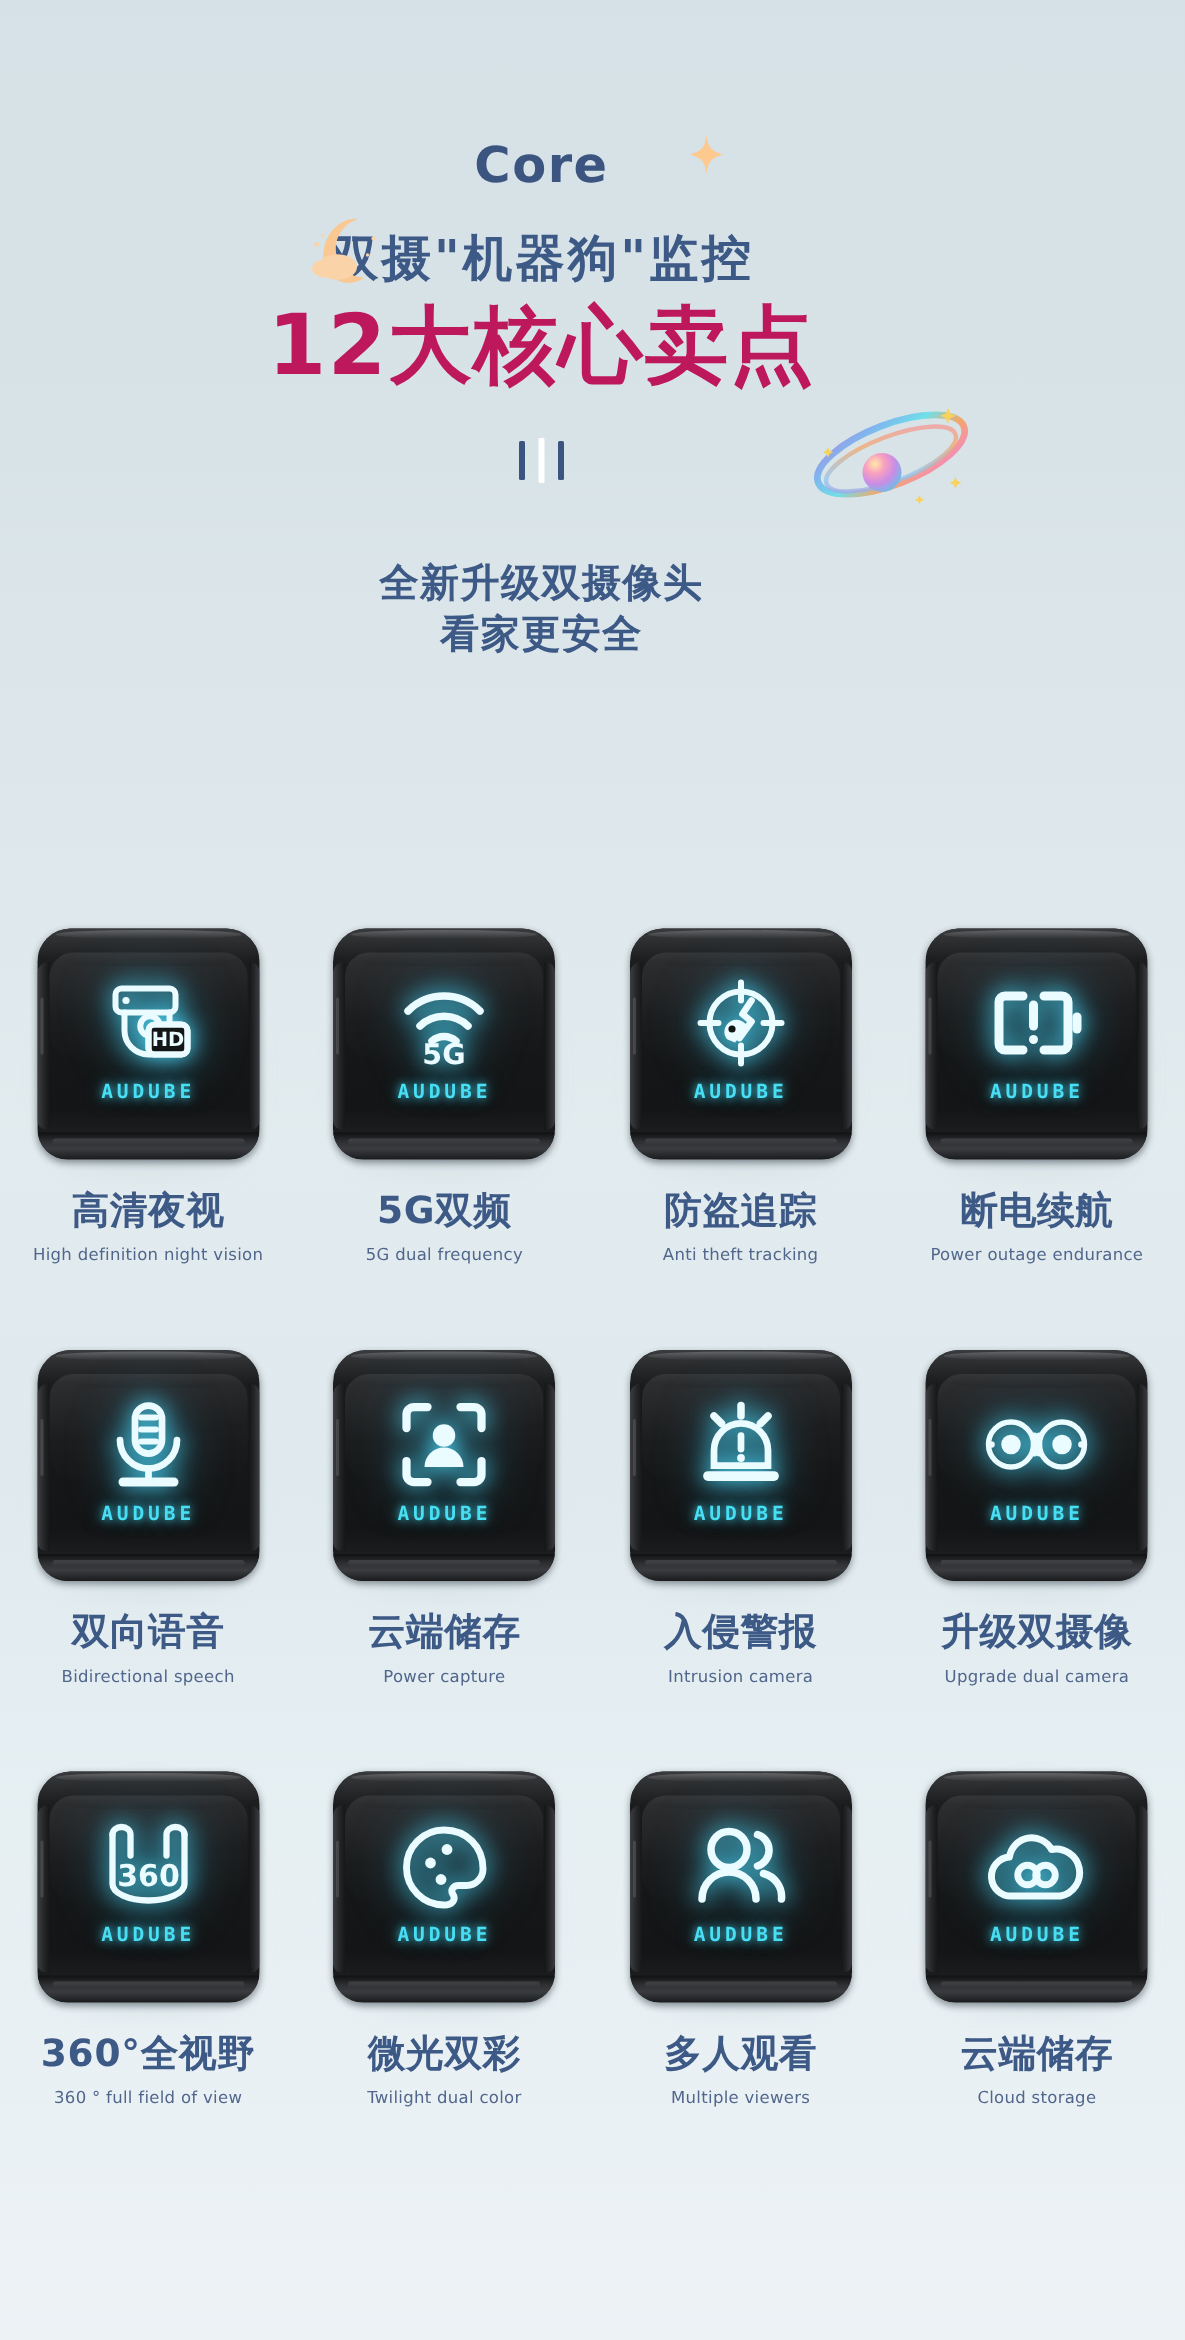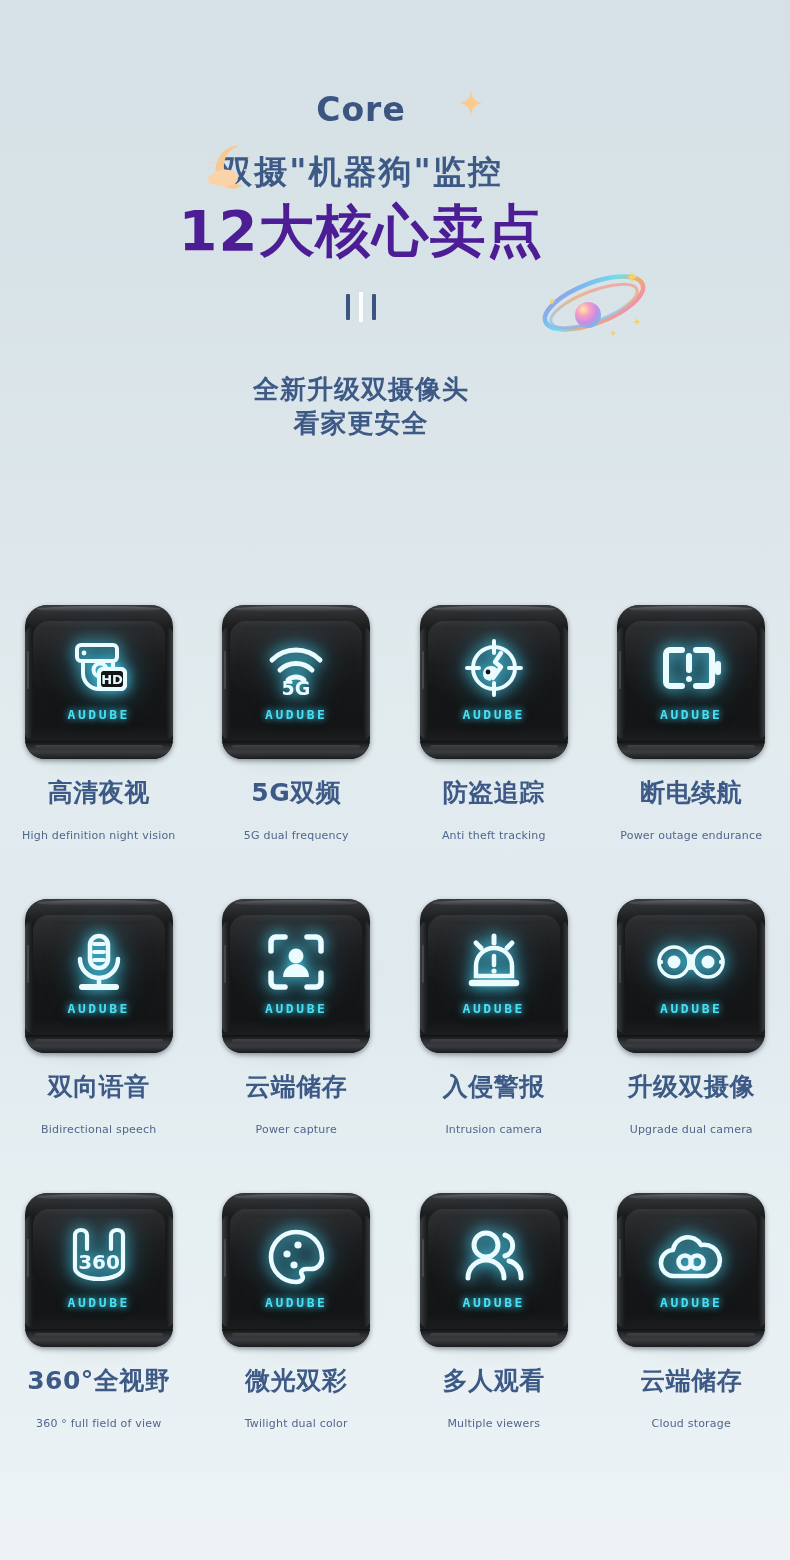--- a/index.html
+++ b/index.html
@@ -32,40 +32,40 @@
   }
 
   .cn-sub{
     margin-top:24px;
     font-size:33px;font-weight:700;color:#3d5986;
     letter-spacing:2px;line-height:40px;
     font-family:"DejaVu Sans","Liberation Sans",sans-serif;
   }
   .cn-big{
     position:relative;margin-top:6px;
-    font-size:56px;font-weight:800;color:#4c1d95;
+    font-size:56px;font-weight:800;color:#be185d;
     letter-spacing:1px;line-height:66px;
     font-family:"DejaVu Sans","Liberation Sans",sans-serif;
   }
   .planet-deco{position:absolute;left:536px;top:258px;width:116px;height:86px;pointer-events:none;}
 
   .bars{margin-top:28px;display:flex;justify-content:center;align-items:center;gap:9px;height:30px;}
   .bar{width:4px;height:26px;background:#3c5580;border-radius:1px;}
   .bar.mid{background:#ffffff;height:30px;}
 
   .cn-tag{
     margin-top:50px;
     font-size:26px;font-weight:700;color:#3d5986;
     line-height:34px;letter-spacing:1px;
     font-family:"DejaVu Sans","Liberation Sans",sans-serif;
   }
 
   
   .grid{
-    position:absolute;top:592px;left:0;width:790px;
+    position:absolute;top:606px;left:0;width:790px;
     display:grid;grid-template-columns:repeat(4,1fr);
     row-gap:44px;column-gap:0;
   }
   .cell{display:flex;flex-direction:column;align-items:center;}
 
   .device{
     position:relative;width:162px;height:180px;
     display:flex;align-items:center;justify-content:center;
   }
   
@@ -145,21 +145,21 @@
     text-shadow:0 0 6px rgba(73,224,245,.9),0 0 12px rgba(40,180,220,.55);
   }
 
   .label-cn{
     margin-top:4px;
     font-size:25px;font-weight:700;color:#3d5986;letter-spacing:0.5px;
     font-family:"DejaVu Sans","Liberation Sans",sans-serif;
     white-space:nowrap;
   }
   .label-en{
-    margin-top:20px;font-size:11px;color:#51668c;letter-spacing:.2px;
+    margin-top:7px;font-size:11px;color:#51668c;letter-spacing:.2px;
     font-family:"DejaVu Sans","Liberation Sans",sans-serif;
     white-space:nowrap;
   }
 </style>
 </head>
 <body>
 
 <div class="page">
 
   <div class="header">

